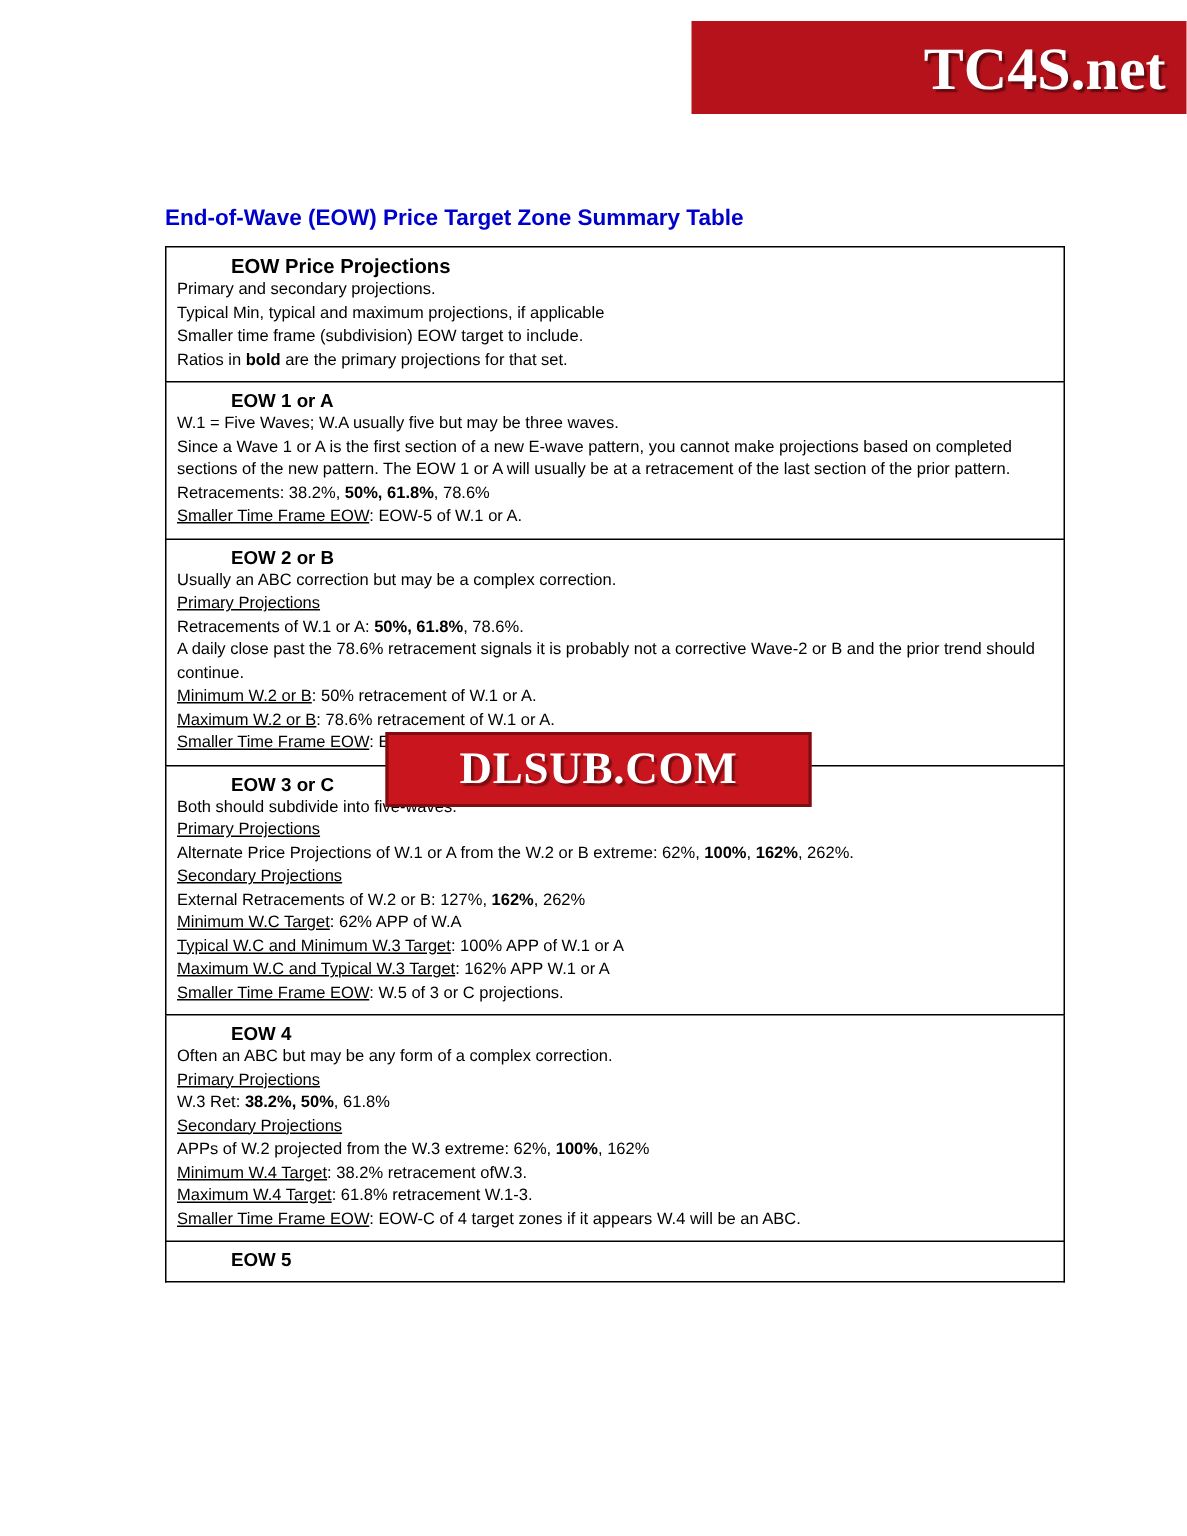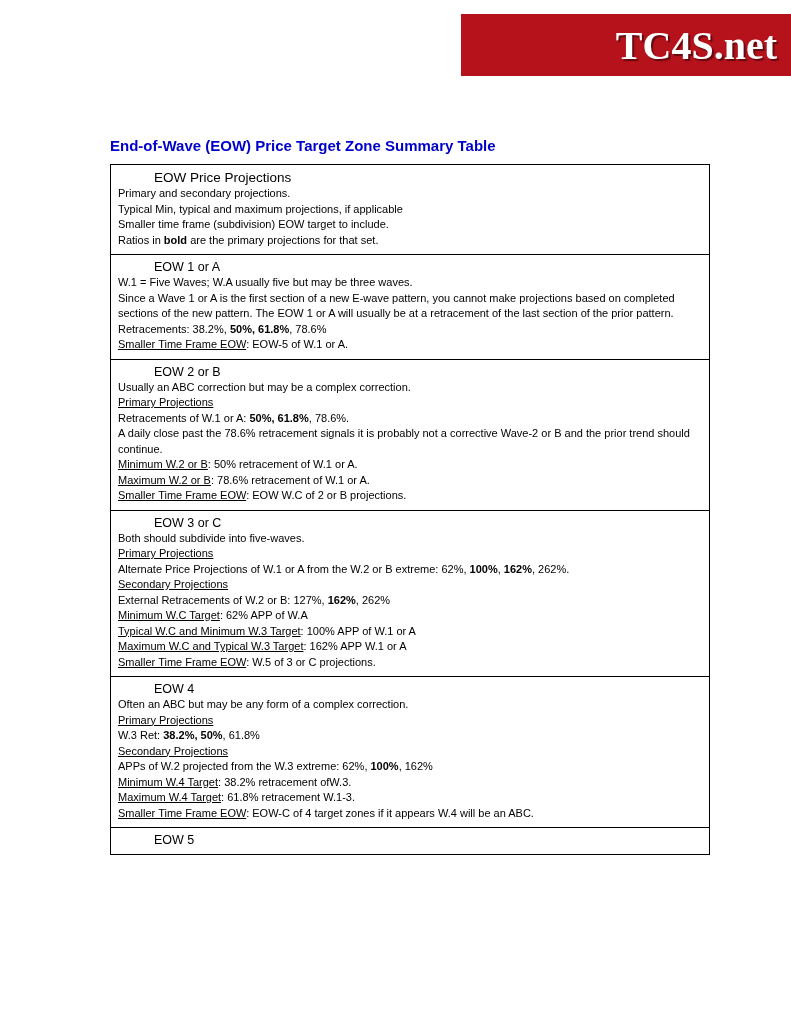--- a/index.html
+++ b/index.html
@@ -69,21 +69,21 @@
     border-collapse: collapse;
     width: 600px;
     table-layout: fixed;
   }
   table.main td {
     border: 1px solid #000000;
     padding: 5px 7px 6px 7px;
     vertical-align: top;
   }
   .sec-head {
-    font-weight: normal;
+    font-weight: bold;
     font-size: 12.5px;
     margin: 0 0 1px 0;
     padding-left: 36px;
   }
   .sec-head.big {
     font-size: 13.5px;
   }
   p.line {
     margin: 0;
     font-size: 11px;
@@ -209,15 +209,18 @@
           </tr>
           <tr>
             <td>
               <div class="sec-head">EOW 5</div>
             </td>
           </tr>
         </tbody>
     </table>
   </div>
 
+  <div class="center-watermark">
+    <span class="wm-text">DLSUB.COM</span>
+  </div>
 
 
 </div>
 
 </body></html>

